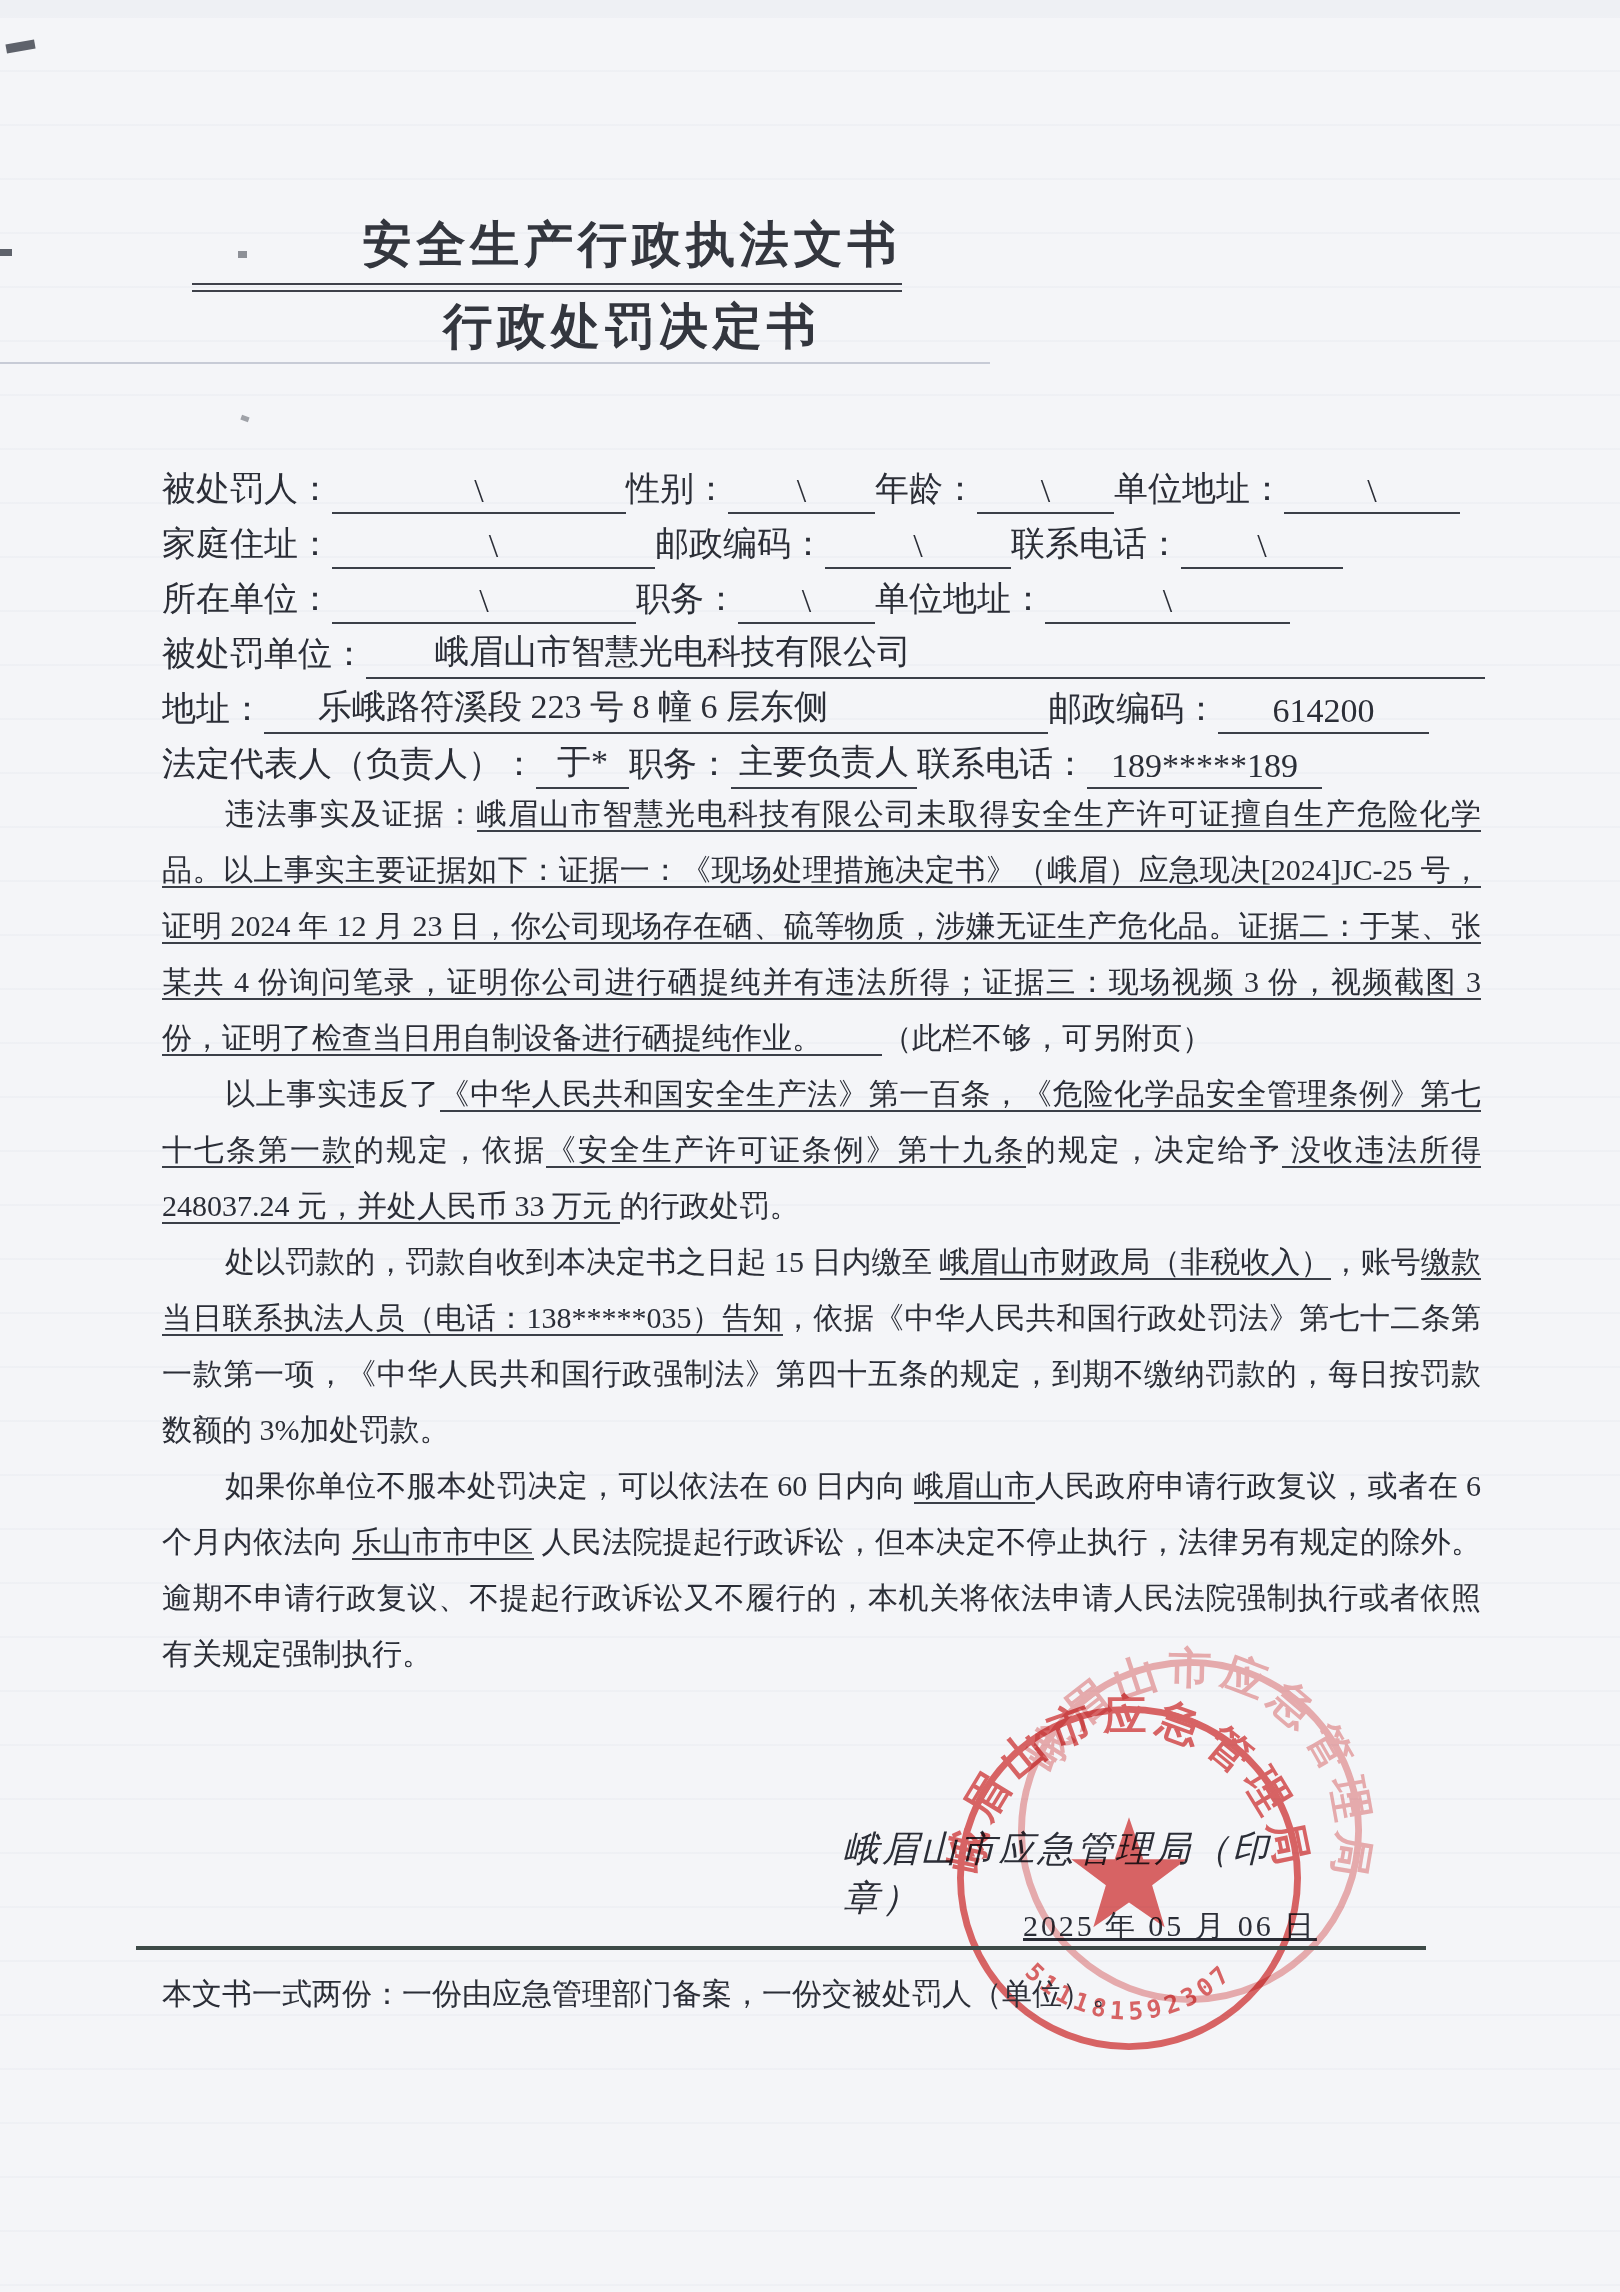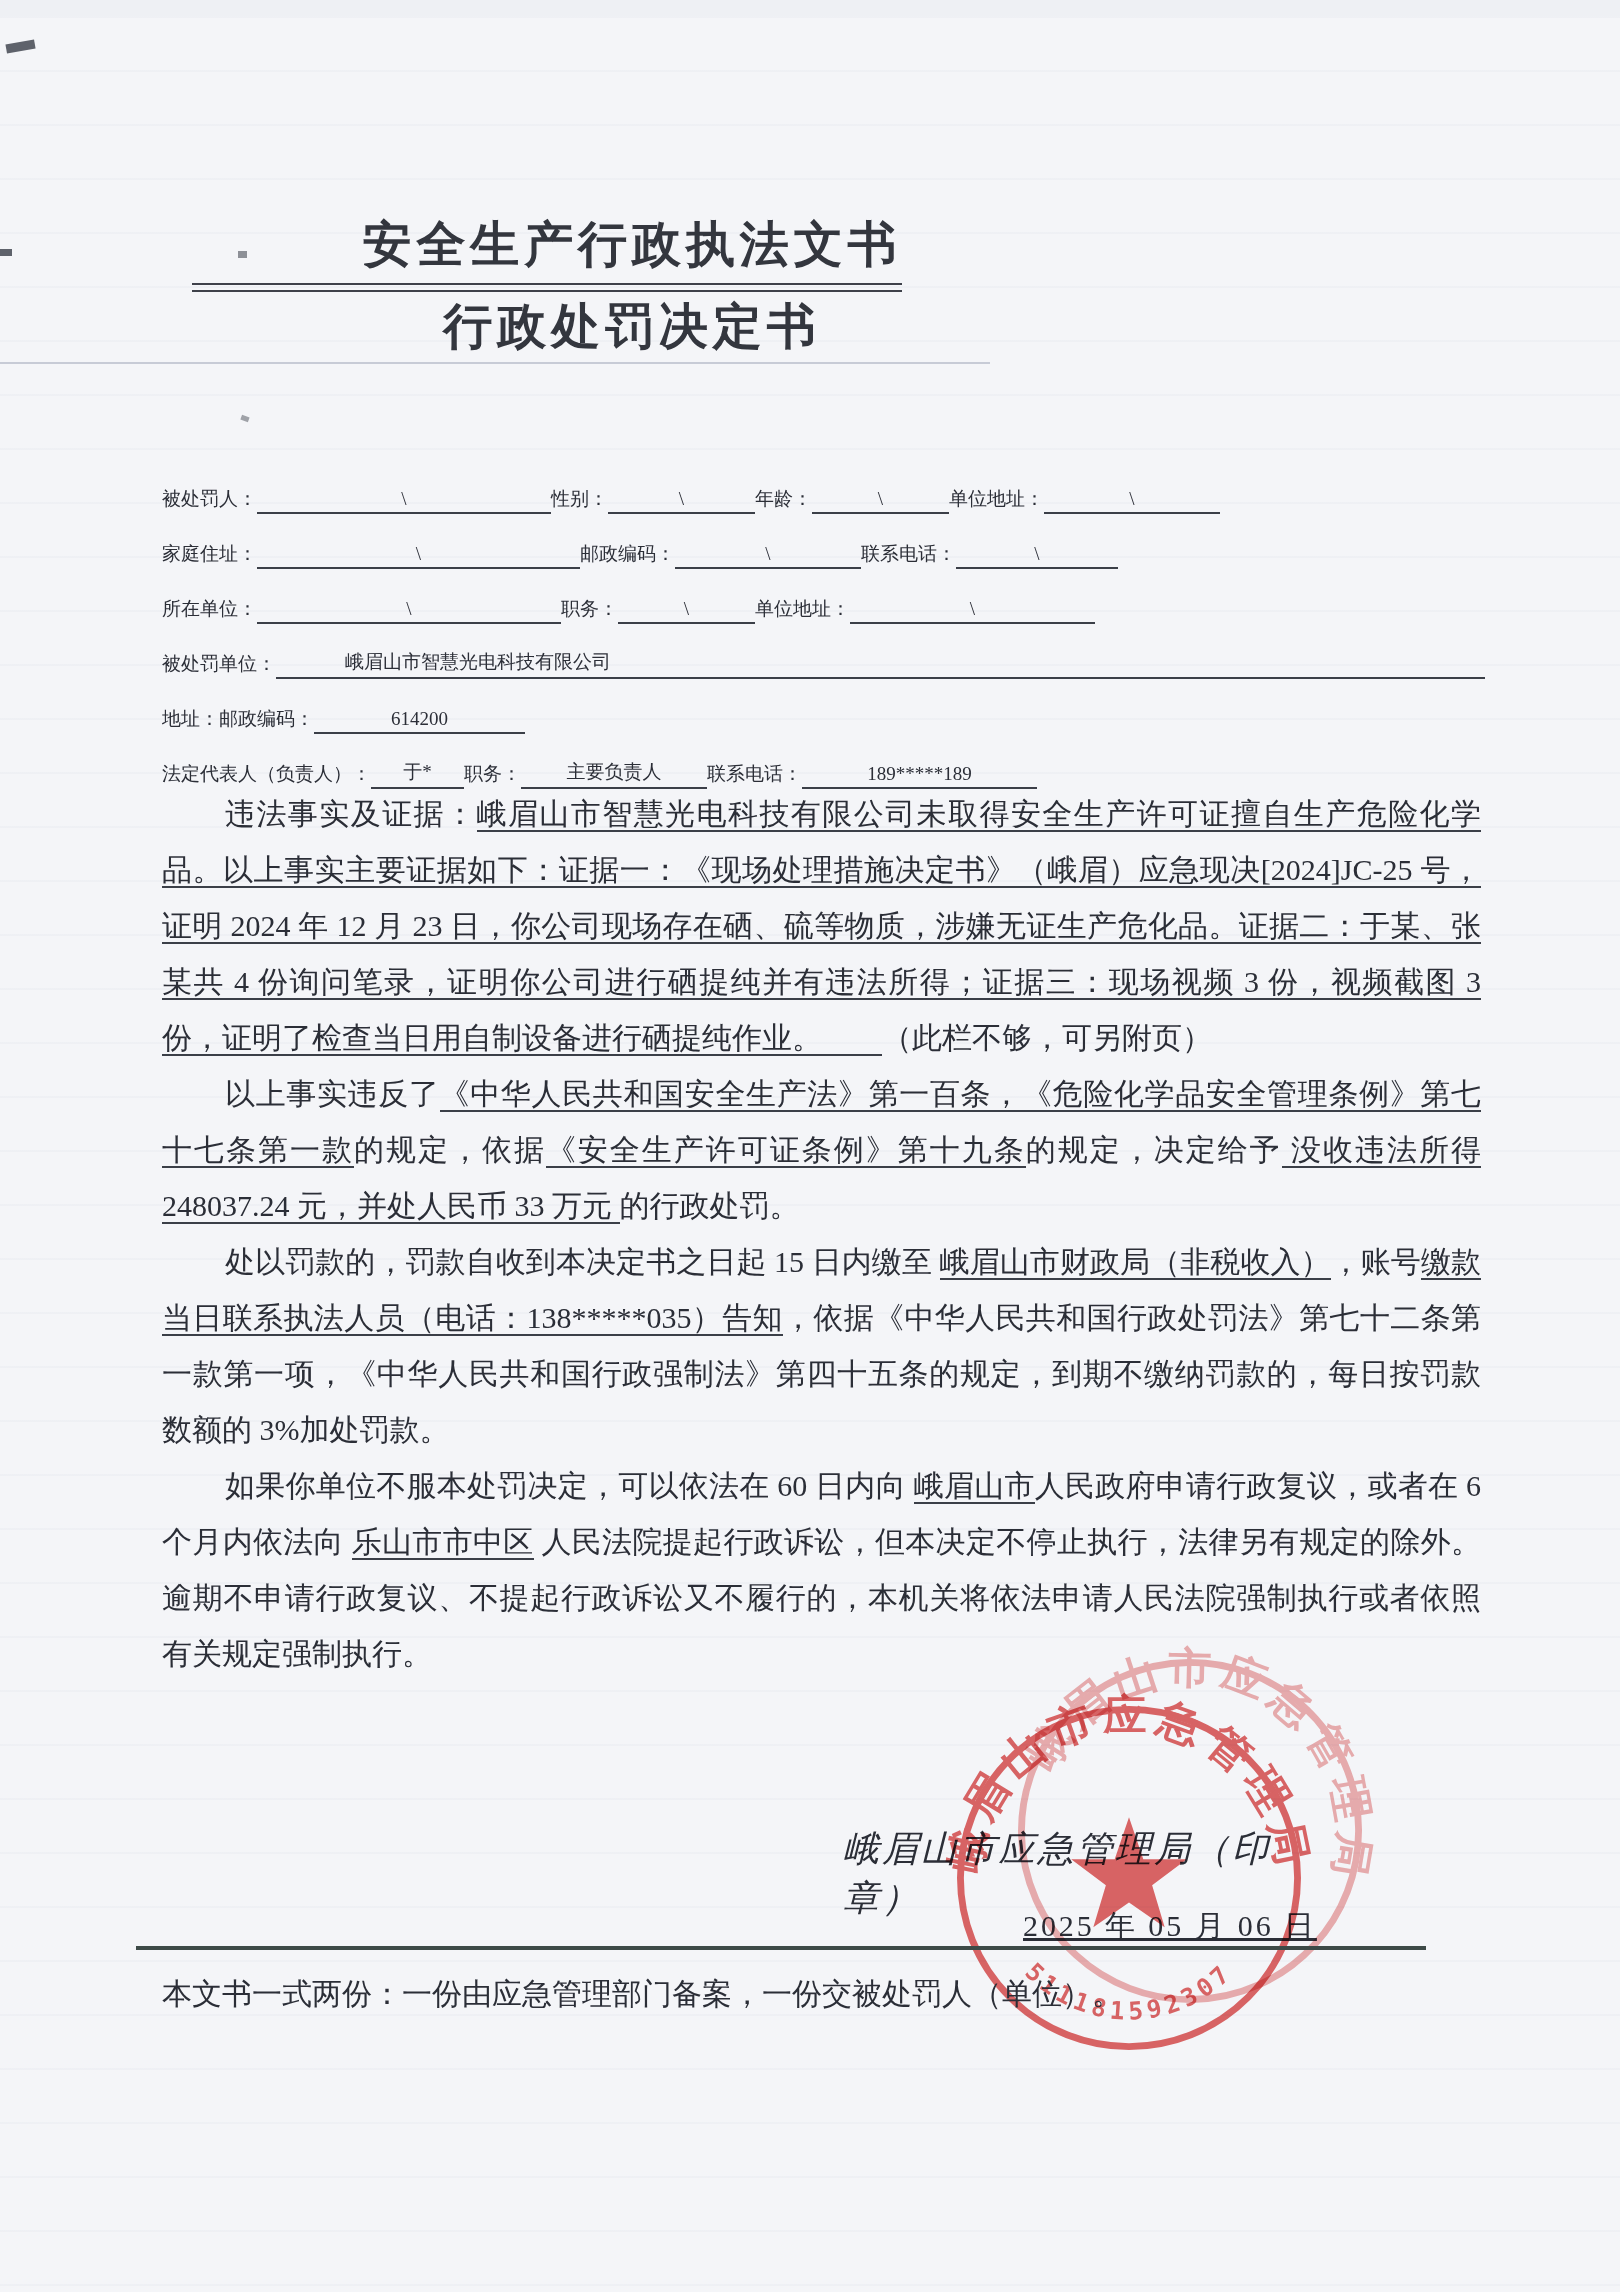--- a/index.html
+++ b/index.html
@@ -19,21 +19,21 @@
          font-size:49px;letter-spacing:4.9px;color:#33363e;}
   .title1{top:196px;}
   .title2{top:278px;}
   .title1-underline{position:absolute;left:192px;top:267px;width:710px;height:4.9px;
          border-top:2px solid #3e414a;border-bottom:2px solid #3e414a;}
   .title2-underline{position:absolute;left:0;top:346px;width:990px;height:2px;
          background:#c7cbd6;}
   .doc-number{position:absolute;left:0;top:388px;width:1358px;text-align:center;
          font-size:30px;letter-spacing:2px;}
   
-  .form{position:absolute;left:162px;top:443px;width:1323px;font-size:19px;}
+  .form{position:absolute;left:162px;top:443px;width:1323px;font-size:34px;}
   .frow{display:flex;align-items:flex-end;height:55px;white-space:nowrap;}
   .flabel{flex:0 0 auto;padding-bottom:2px;}
   .blank{flex:0 0 auto;border-bottom:2px solid #3b3f48;text-align:center;
          padding-bottom:2px;overflow:hidden;}
   .blank.grow{flex:1 1 auto;}
   .blank.left{text-align:left;}
   
   .paras{position:absolute;left:162px;top:770px;width:1319px;
          font-size:30px;line-height:56px;text-align:justify;}
   .paras p{margin:0;text-indent:63px;}
@@ -97,20 +97,21 @@
       <span class="blank" style="width:137px">\</span>
       <span class="flabel">单位地址：</span>
       <span class="blank" style="width:245px">\</span>
     </div>
     <div class="frow">
       <span class="flabel">被处罚单位：</span>
       <span class="blank grow left" style="padding-left:69px">峨眉山市智慧光电科技有限公司</span>
     </div>
     <div class="frow">
       <span class="flabel">地址：</span>
+      <span class="blank left" style="width:730px;padding-left:54px">乐峨路符溪段 223 号 8 幢 6 层东侧</span>
       <span class="flabel">邮政编码：</span>
       <span class="blank" style="width:211px">614200</span>
     </div>
     <div class="frow">
       <span class="flabel">法定代表人（负责人）：</span>
       <span class="blank" style="width:93px">于*</span>
       <span class="flabel">职务：</span>
       <span class="blank" style="width:186px">主要负责人</span>
       <span class="flabel">联系电话：</span>
       <span class="blank" style="width:235px">189*****189</span>

